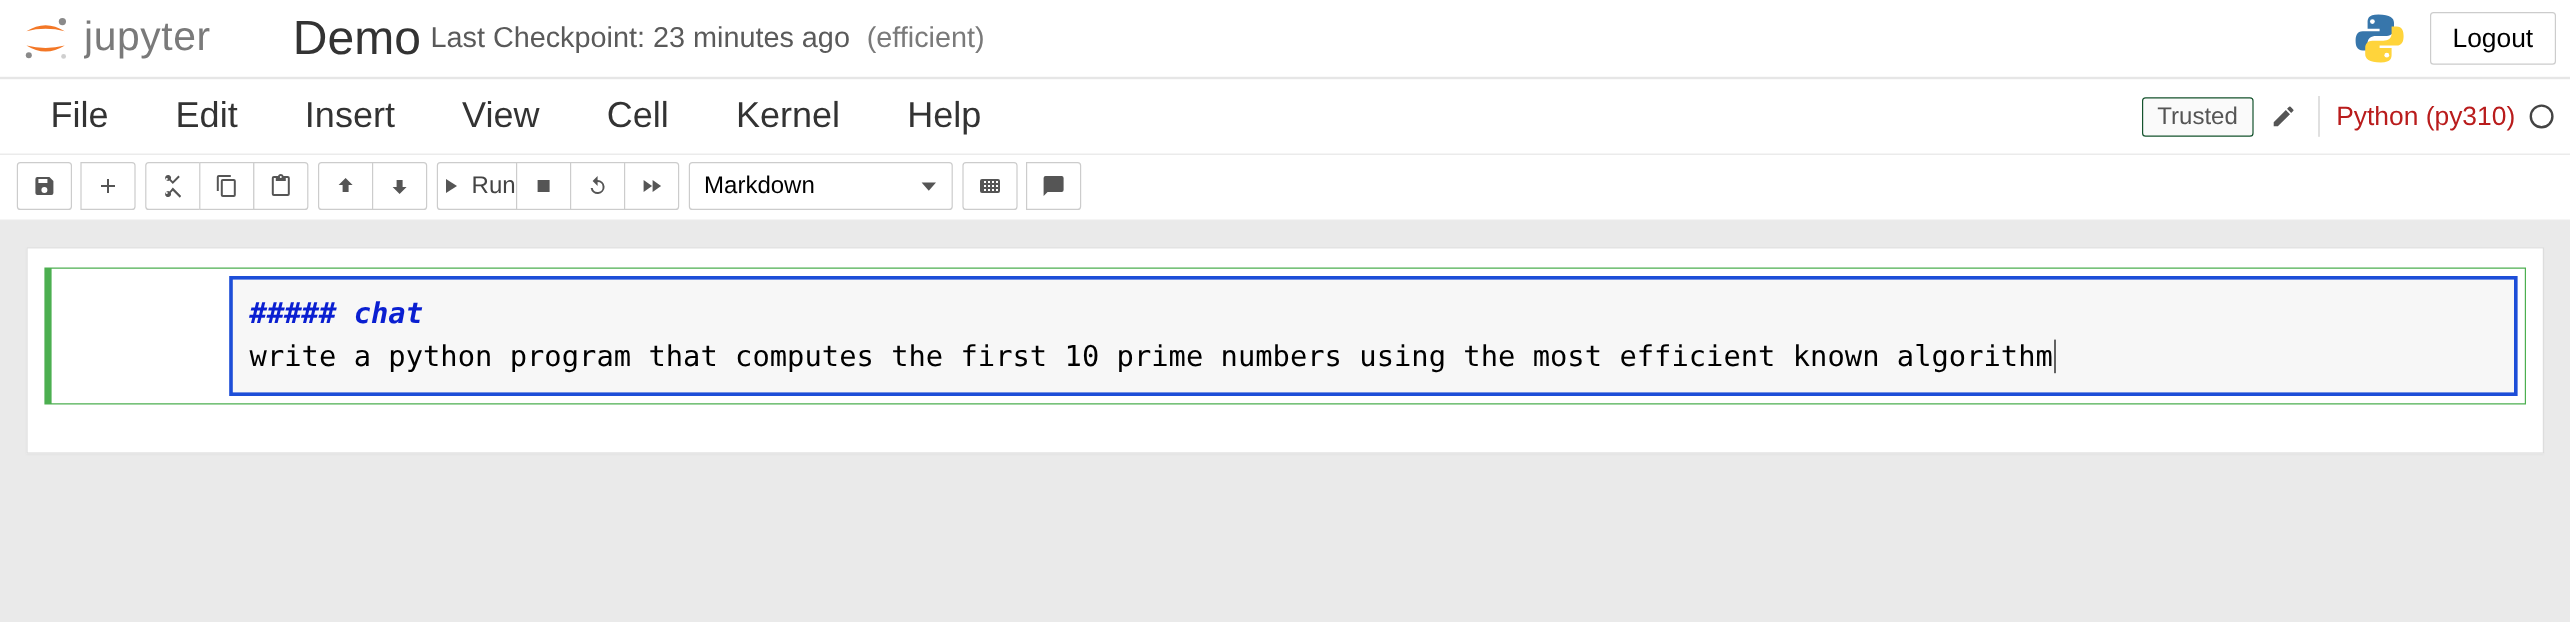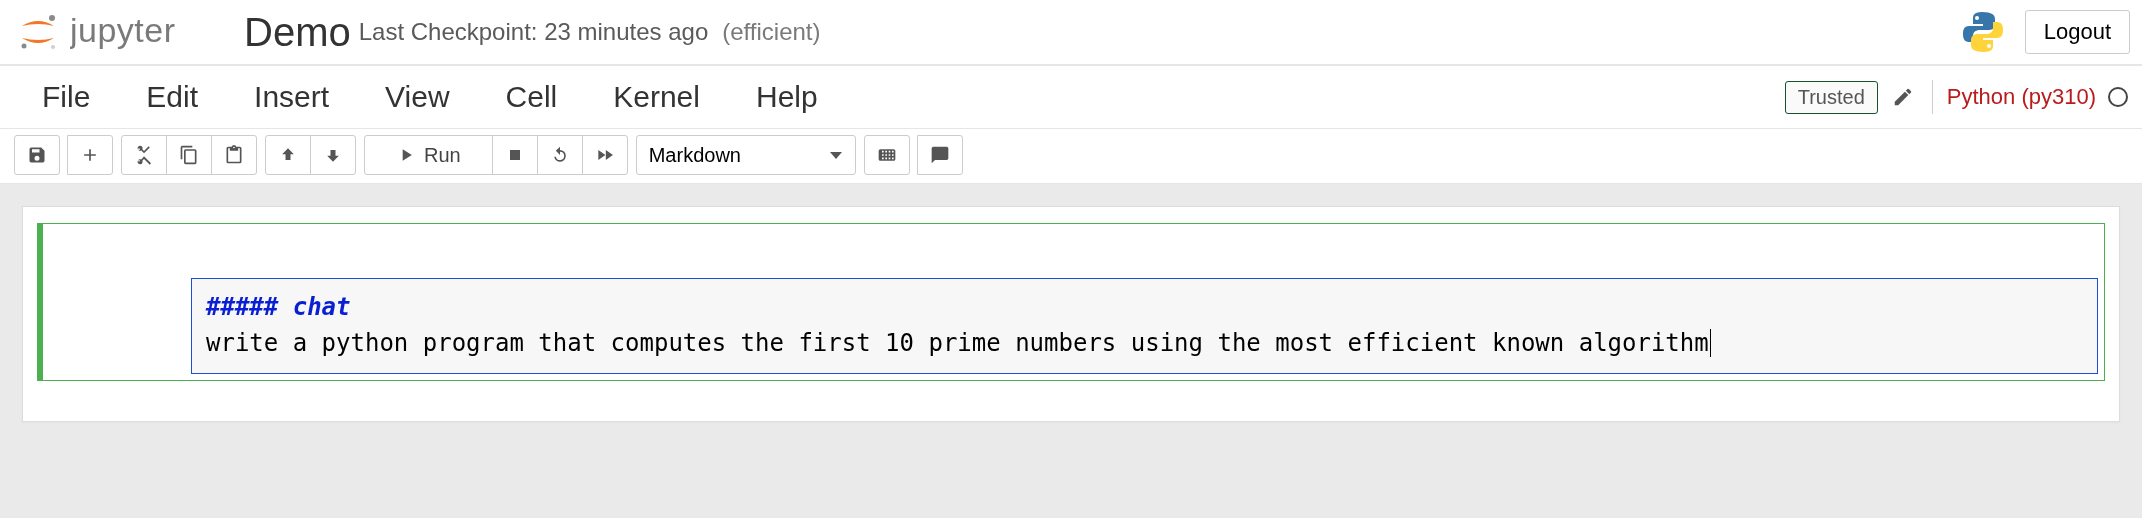--- a/index.html
+++ b/index.html
@@ -27,34 +27,34 @@
   .kernel-name { font-size: 22px; color: #b91c1c; margin-right: 12px; }
   .kernel-status { width: 20px; height: 20px; border: 2px solid #444; border-radius: 50%; display: inline-block; }
 
   
   .toolbar { display: flex; align-items: center; padding: 6px 14px 8px 14px; gap: 8px; border-bottom: 1px solid #e6e6e6; }
   .btn-group { display: flex; }
   .tool-btn { border: 1px solid #ccc; border-radius: 3px; background: #fff; width: 46px; height: 40px; display: inline-flex; align-items: center; justify-content: center; cursor: pointer; font-size: 18px; color: #444; }
   .tool-btn + .tool-btn { margin-left: -1px; border-top-left-radius: 0; border-bottom-left-radius: 0; }
   .btn-group .tool-btn:first-child { border-top-right-radius: 0; border-bottom-right-radius: 0; }
   .btn-group .tool-btn:not(:first-child):not(:last-child) { border-radius: 0; }
-  .run-btn { width: auto; padding: 0 31px; gap: 8px; }
+  .run-btn { width: auto; padding: 0 0; gap: 8px; }
   .run-btn span { font-size: 20px; }
   .cell-type-select { height: 40px; border: 1px solid #ccc; border-radius: 3px; background: #fff; font-size: 20px; padding: 4px 38px 4px 12px; appearance: none; -webkit-appearance: none; background-image: none; position: relative; min-width: 220px; }
   .select-wrap { position: relative; display: inline-block; }
   .select-wrap::after { content: ""; position: absolute; right: 14px; top: 17px; width: 0; height: 0; border-left: 6px solid transparent; border-right: 6px solid transparent; border-top: 7px solid #555; pointer-events: none; }
 
   
   .notebook-bg { background: #eaeaea; padding: 22px 22px 60px 22px; height: 100%; }
   .notebook-panel { background: #fff; border: 1px solid #ddd; box-shadow: 0 1px 2px rgba(0,0,0,0.03); padding: 16px 14px 40px 14px; }
 
   .cell { display: flex; border: 1px solid #4caf50; border-left: 6px solid #4caf50; }
   .cell-prompt { width: 148px; flex: 0 0 148px; }
   .cell-input-wrap { flex: 1; padding: 6px 6px 6px 0; }
-  .cell-input { border: 1px solid #1d4ed8; background: #f7f7f7; padding: 10px 14px 12px 14px; font-family: "Menlo", "Consolas", "DejaVu Sans Mono", monospace; font-size: 24px; line-height: 1.5; white-space: pre-wrap; word-break: break-word; margin-top: 48px; }
+  .cell-input { border: 3px solid #1d4ed8; background: #f7f7f7; padding: 10px 14px 12px 14px; font-family: "Menlo", "Consolas", "DejaVu Sans Mono", monospace; font-size: 24px; line-height: 1.5; white-space: pre-wrap; word-break: break-word; }
   .md-heading { color: #0a1fd1; font-weight: bold; font-style: italic; }
   .caret { display: inline-block; width: 1px; height: 28px; background: #000; vertical-align: text-bottom; margin-left: 1px; }
 
   svg { display: block; }
   .icon-sm { width: 20px; height: 20px; }
 </style>
 </head>
 <body>
 
 <div class="header">

